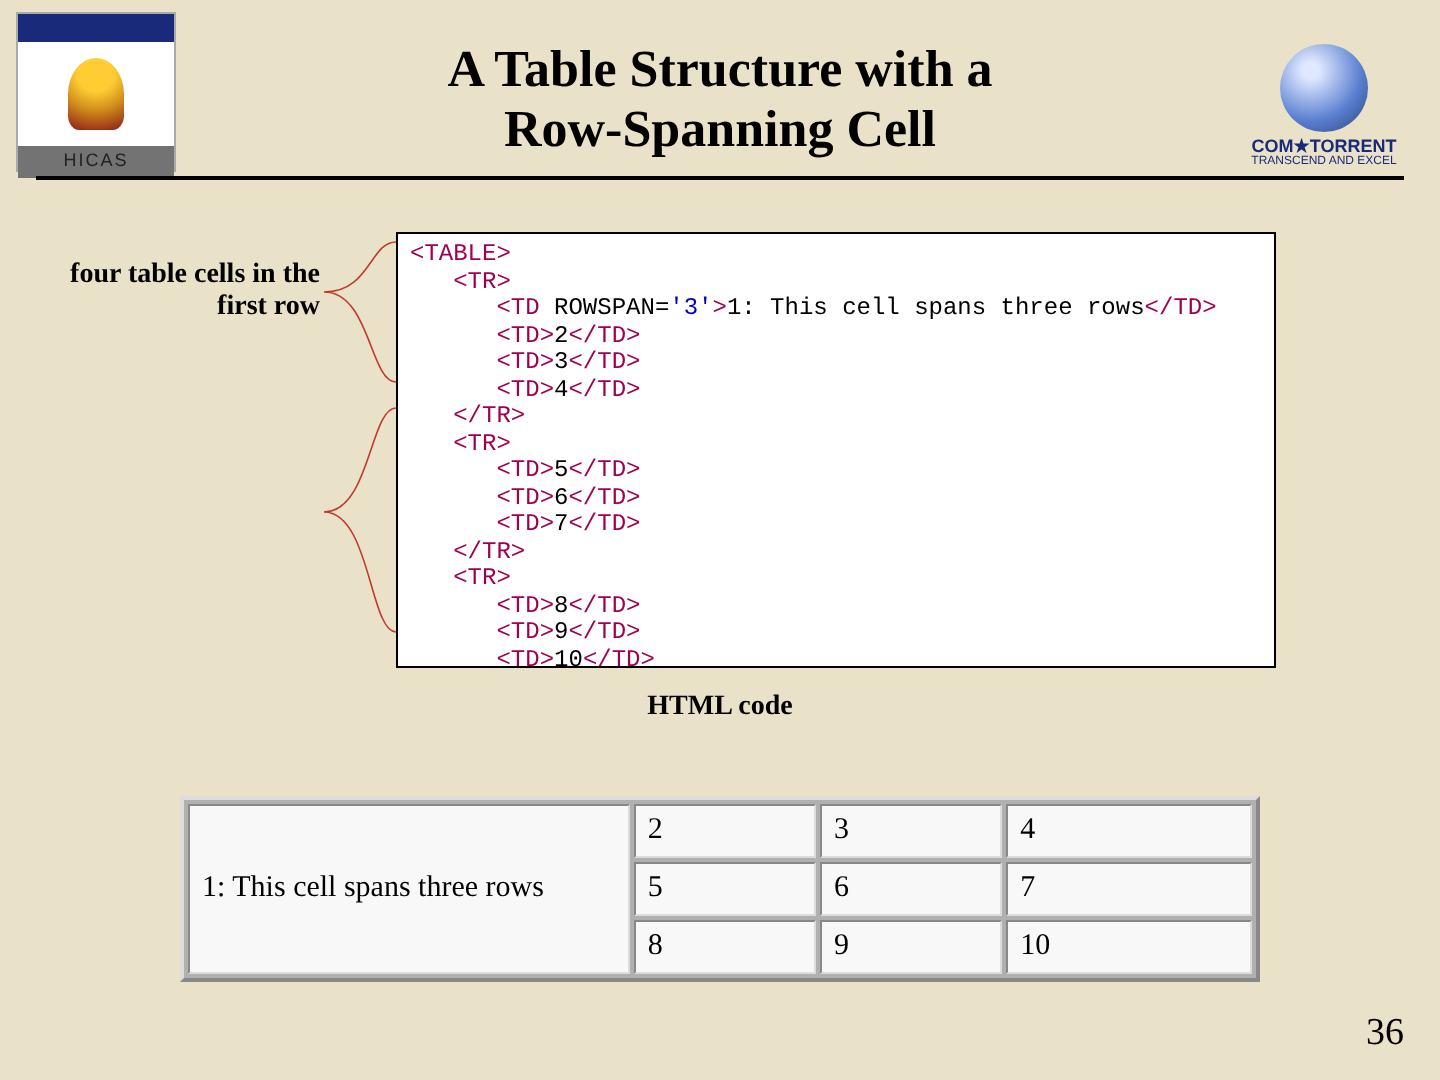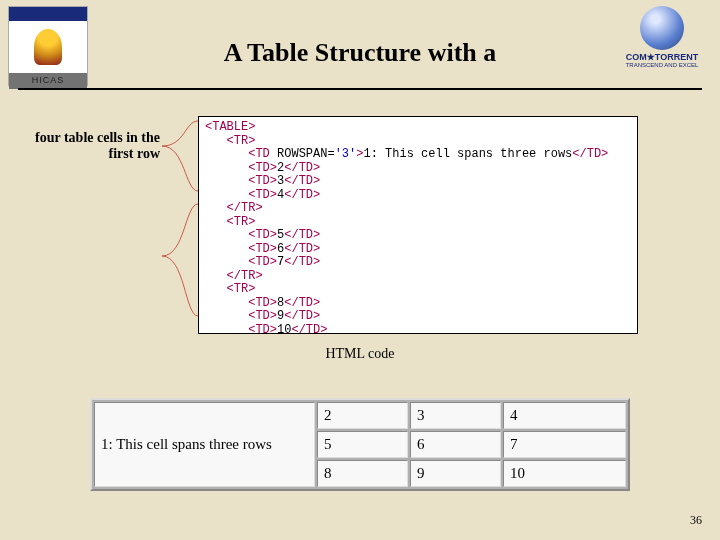--- a/index.html
+++ b/index.html
@@ -29,41 +29,40 @@
   .logo-left .band-blue { height: 14px; background: #1a2a7a; }
   .logo-left .flame-box { height: 52px; background: #fff; display:flex; align-items:center; justify-content:center;}
   .logo-left .flame {
     width: 28px; height: 36px;
     background: radial-gradient(circle at 50% 20%, #ffcc33 30%, #d08b1a 60%, #8a1a1a 100%);
     border-radius: 50% 50% 20% 20%;
   }
   .logo-left .band-gold { height: 16px; background: #737373; font-size:9px; color:#222; text-align:center; line-height:14px; font-family:Arial,sans-serif; letter-spacing:1px; }
   .logo-right {
     position: absolute;
-    top: 6px;
+    top: 22px;
     right: 8px;
     width: 100px;
     height: 60px;
     font-family: Arial, sans-serif;
     font-size: 9px;
     color: #444;
     text-align: center;
   }
   .logo-right .globe {
     width: 44px; height: 44px; border-radius:50%;
     background: radial-gradient(circle at 35% 30%, #dfe8ff 10%, #5a7fd0 60%, #2a3f7a 100%);
     margin: 0 auto 2px;
   }
   .title {
     position: absolute;
     top: 20px;
     left: 120px;
     right: 120px;
     text-align: center;
-    margin-top: 18px;
   }
   .title h1 {
     margin: 0;
     font-weight: bold;
     font-size: 26px;
     line-height: 1.15;
   }
   .title-underline {
     position: absolute;
     top: 88px; left: 18px; right: 18px;
@@ -103,21 +102,21 @@
     white-space: pre;
     overflow: hidden;
   }
   .code-box .tag { color: #a00050; }
   .code-box .attr { color: #000000; }
   .code-box .attrval { color: #0000c0; }
   .caption {
     position: absolute;
     left: 0; right: 0;
     text-align: center;
-    font-weight: normal;
+    font-weight: bold;
     font-size: 14px;
   }
   .caption-1 { top: 346px; }
   .caption-2 { top: 504px; }
   .result-wrap {
     position: absolute;
     top: 398px;
     left: 90px;
     width: 540px;
   }
@@ -132,21 +131,21 @@
     border: 1px inset #dcdcdc;
     background: #f8f8f8;
     font-size: 15px;
     padding: 4px 6px;
     height: 24px;
   }
   .page-num {
     position: absolute;
     bottom: 12px;
     right: 18px;
-    font-size: 12px;
+    font-size: 19px;
   }
 </style>
 </head>
 <body>
 
 <div class="slide">
 
   <div class="logo-left">
     <div class="band-blue"></div>
     <div class="flame-box">
@@ -157,20 +156,21 @@
 
   <div class="logo-right">
     <div class="globe"></div>
     <div style="font-weight:bold;font-size:9px;color:#1a2a7a;">COM★TORRENT</div>
     <div style="font-size:6px;color:#1a2a7a;">TRANSCEND AND EXCEL</div>
   </div>
 
   <div class="title">
     <h1>
       <span>A Table Structure with a</span><br>
+      <span>Row-Spanning Cell</span>
     </h1>
   </div>
   <div class="title-underline"></div>
 
   <div class="callout callout-1">four table cells in the first row</div>
 
   <svg class="bracket-svg" viewBox="0 0 40 220">
     <path d="M2 30 C 25 30, 25 5, 38 5 M2 30 C 25 30, 25 75, 38 75" stroke="#c0392b" stroke-width="0.8" fill="none"></path>
     <path d="M2 140 C 25 140, 25 88, 38 88 M2 140 C 25 140, 25 200, 38 200" stroke="#c0392b" stroke-width="0.8" fill="none"></path>
   </svg>

